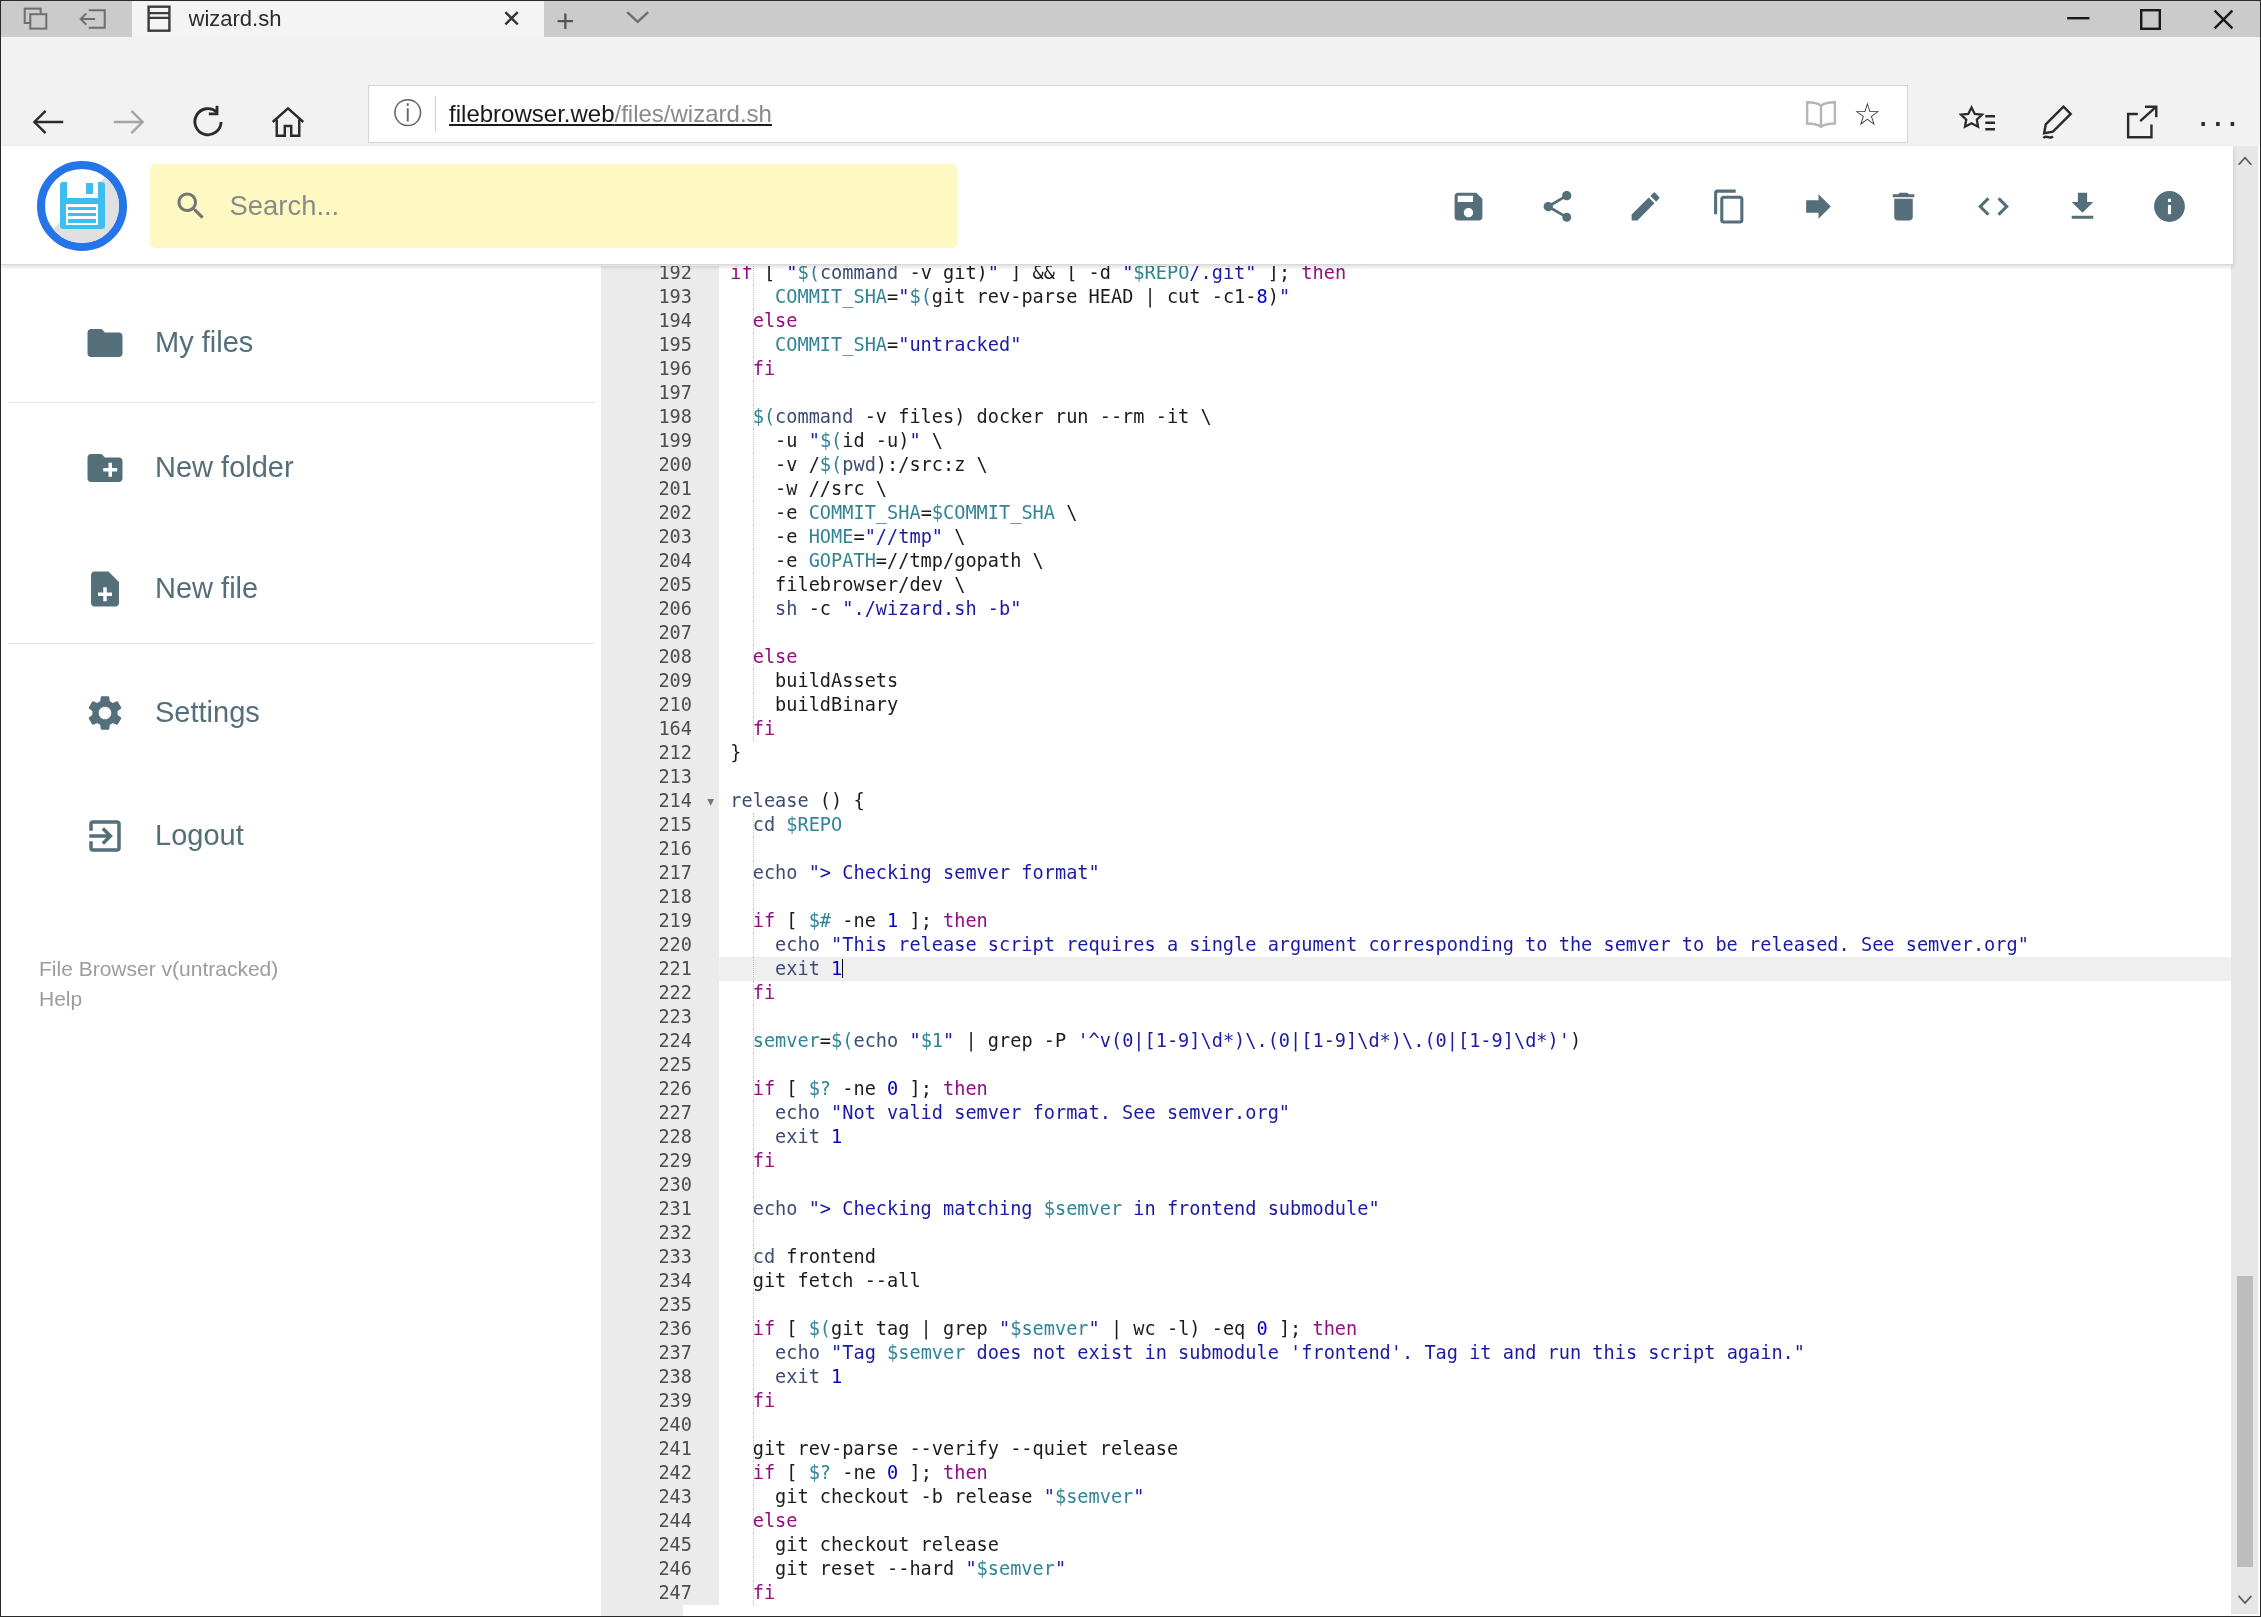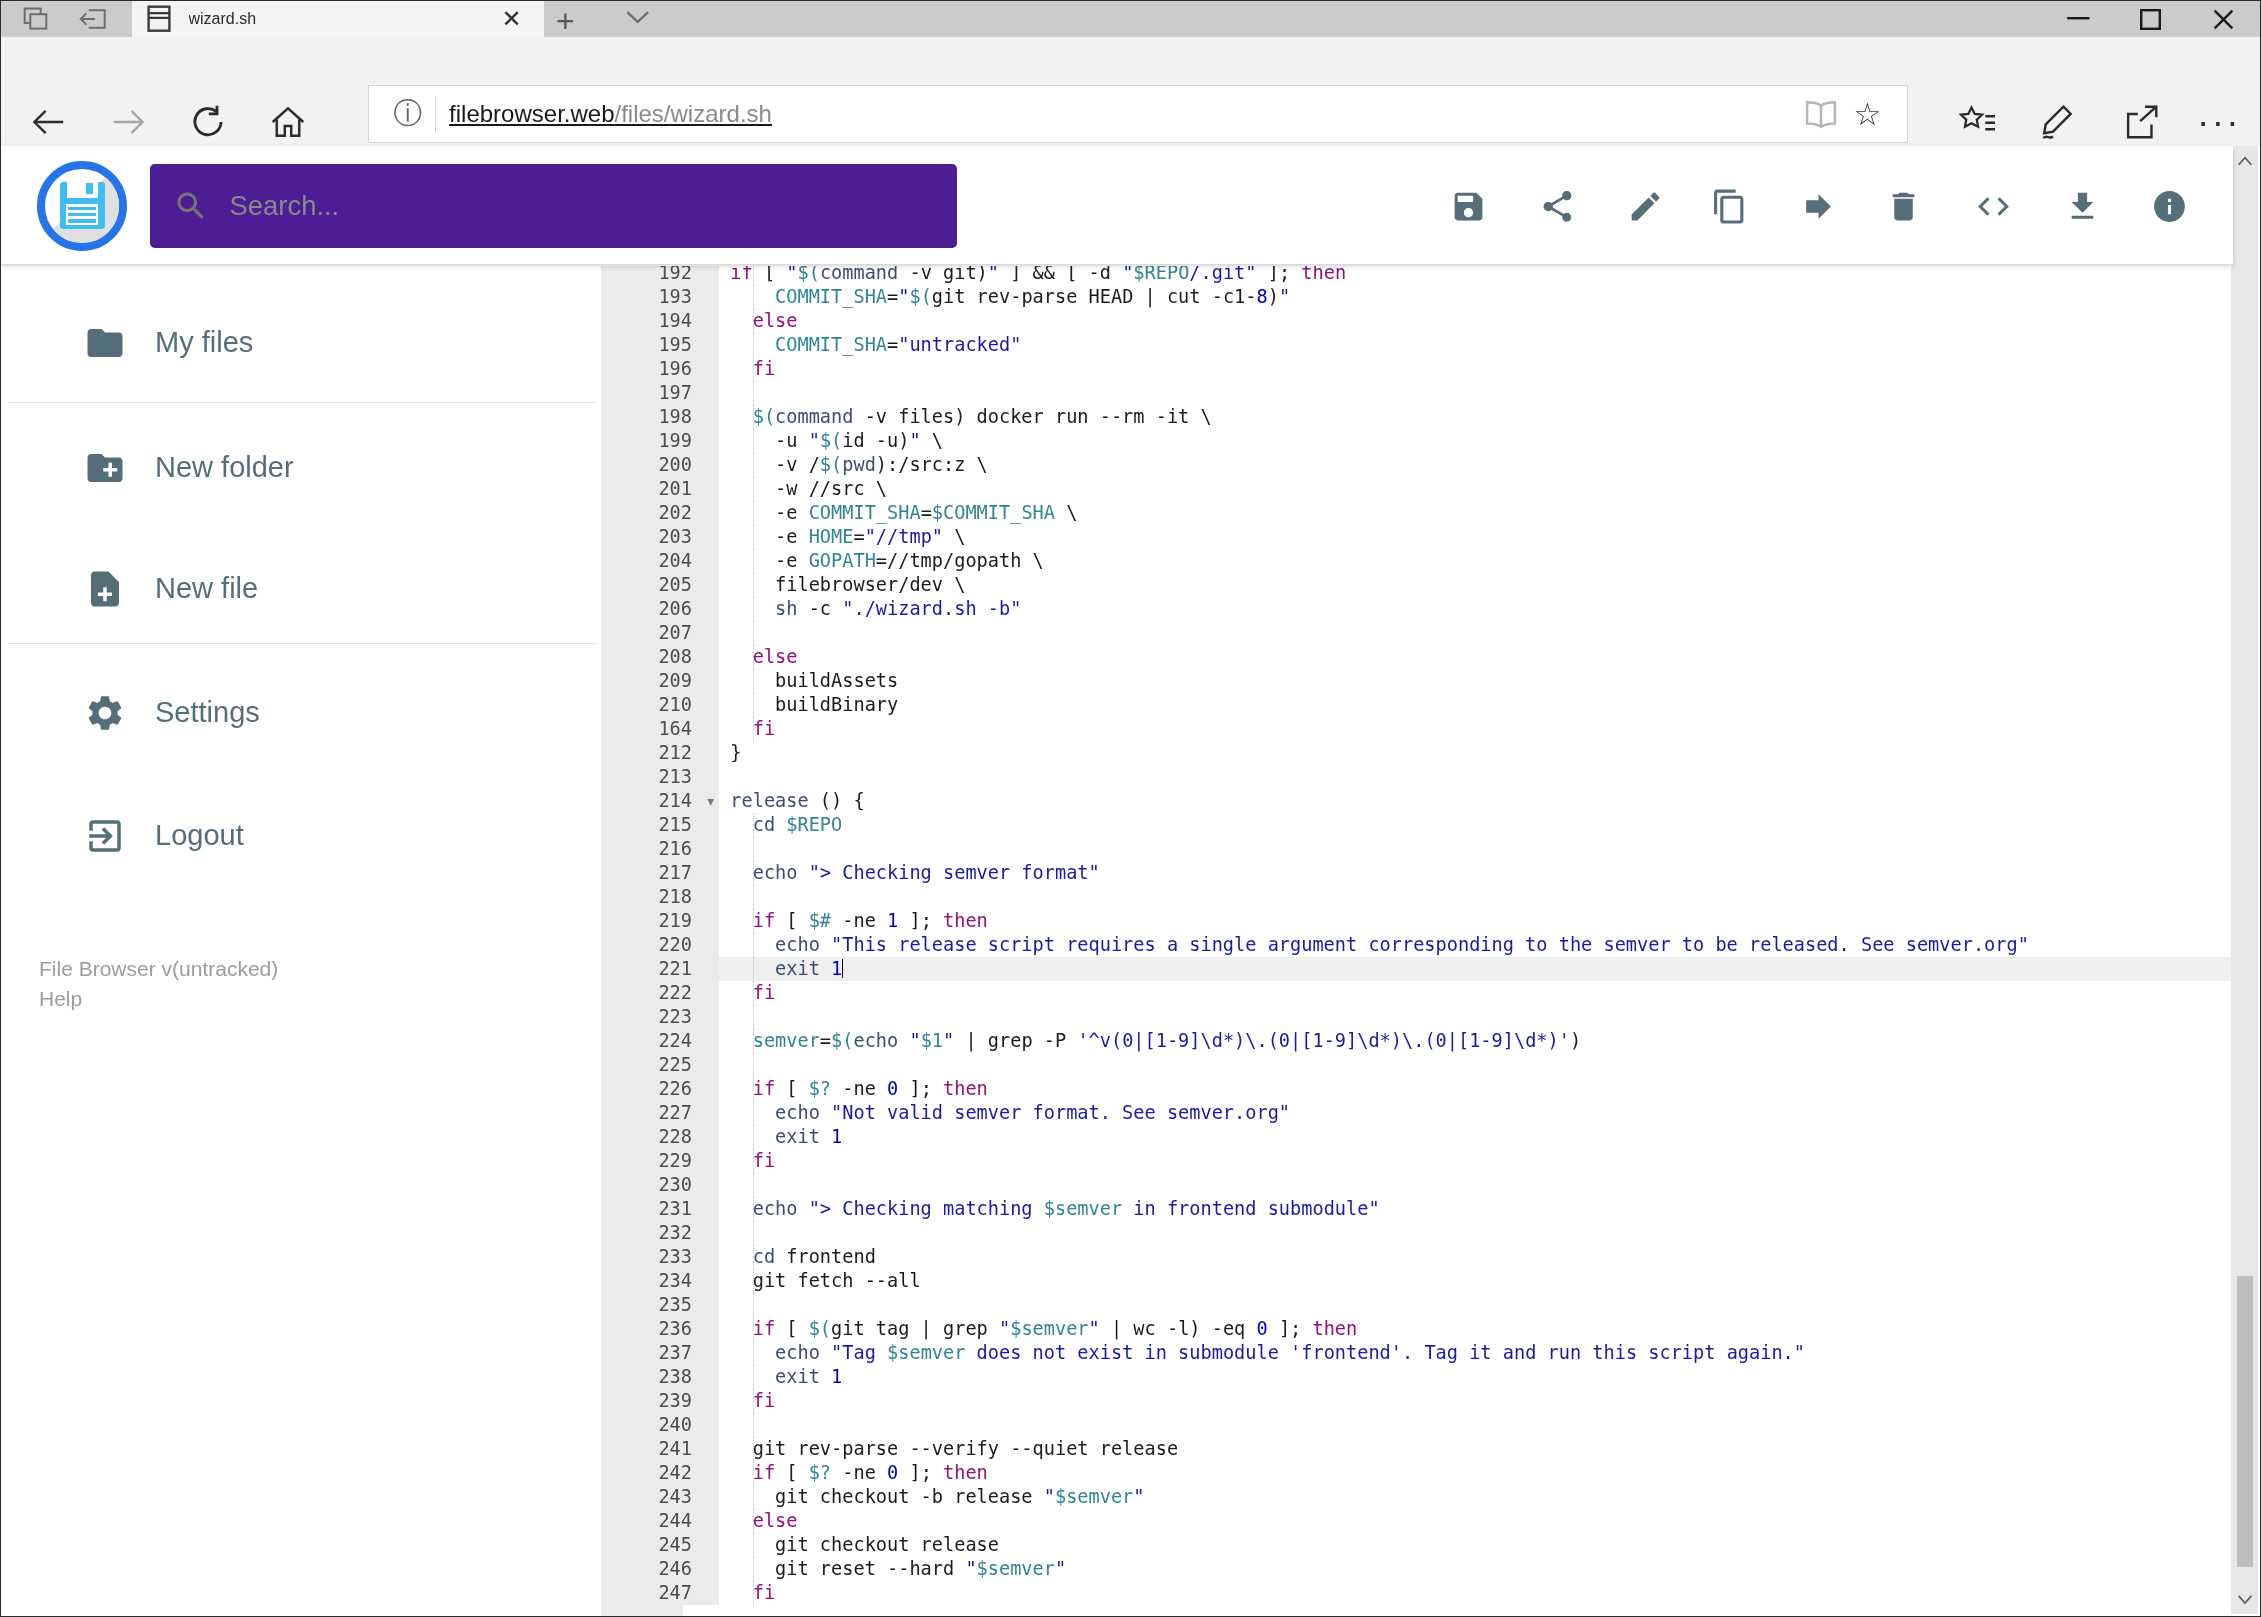--- a/index.html
+++ b/index.html
@@ -4,21 +4,21 @@
 <style>
   html,body{margin:0;padding:0;background:#888;}
   *{box-sizing:border-box;}
   .window{position:relative;width:2261px;height:1617px;background:#fff;
     border:1.6px solid #2a2a2a;overflow:hidden;font-family:"Liberation Sans",sans-serif;}
   
   .titlebar{position:absolute;left:0;top:0;right:0;height:36px;background:#cbcbcb;}
   .tb-icon{position:absolute;top:4.8px;width:42px;height:27.4px;display:flex;align-items:center;justify-content:center;cursor:default;}
   .tab{position:absolute;left:131px;top:0;width:412px;height:36px;background:#f4f4f4;
     display:flex;align-items:center;padding:0 14.5px;}
-  .tab-title{font-size:16px;color:#2b2b2b;margin-left:18px;flex:1;white-space:nowrap;overflow:hidden;}
+  .tab-title{font-size:22px;color:#2b2b2b;margin-left:18px;flex:1;white-space:nowrap;overflow:hidden;}
   .tab-close{font-size:24px;color:#333;padding:0 8px;font-family:"DejaVu Sans",sans-serif;}
   .newtab{position:absolute;left:555px;top:1.6px;font-size:32px;color:#555;font-weight:200;}
   .tablist{position:absolute;left:623px;top:6.5px;}
   .winctl{position:absolute;top:0;height:36px;width:73px;display:flex;align-items:center;justify-content:center;font-size:24px;color:#1a1a1a;font-family:"DejaVu Sans",sans-serif;}
   
   .navbar{position:absolute;left:0;top:36px;right:0;height:109px;background:#f2f2f2;}
   .nav-btn{position:absolute;top:85px;transform:translate(-50%,-50%);}
   .urlbar{position:absolute;left:367px;top:48px;width:1540px;height:58px;background:#fff;
     border:0.8px solid #d4d4d4;display:flex;align-items:center;padding:0 11.3px;}
   .url-info{font-size:29px;color:#666;padding:0 13px;}
@@ -30,21 +30,21 @@
   .appheader{position:absolute;left:0;top:145px;right:27.4px;height:119px;background:#fff;
     border-bottom:0.8px solid #dadada;box-shadow:0 1.6px 4.8px rgba(0,0,0,.18);z-index:5;}
   .logo{position:absolute;left:36px;top:14.5px;width:90px;height:90px;border-radius:50%;
     border:8px solid #2574e8;background:#fff;overflow:hidden;}
   .logo .shadow{position:absolute;left:21px;top:21px;width:89px;height:89px;background:#e0e0e0;border-radius:11.3px;transform:rotate(45deg);}
   .floppy{position:absolute;left:14.5px;top:13px;width:45px;height:47px;background:#3fbdf1;border-radius:3.2px;}
   .floppy .label{position:absolute;left:7.3px;top:0;width:31px;height:16px;background:#fff;}
   .floppy .notch{position:absolute;left:19.4px;top:1.6px;width:6.5px;height:11.3px;background:#3fbdf1;}
   .floppy .lines{position:absolute;left:6.5px;bottom:4px;width:32px;height:21px;background:#fff;}
   .floppy .lines i{display:block;height:3.2px;background:#3fbdf1;margin:3.2px 2.4px 0 2.4px;}
-  .search{position:absolute;left:149px;top:18px;width:807px;height:84px;background:#4c1d95;
+  .search{position:absolute;left:149px;top:18px;width:807px;height:84px;background:#fef9c3;
     border-radius:4.8px;display:flex;align-items:center;padding:0 22.6px;}
   .search-text{font-size:27.4px;color:#8a8a8a;margin-left:21px;}
   .hbtn{position:absolute;top:60px;transform:translate(-50%,-50%);width:58px;height:58px;
     display:flex;align-items:center;justify-content:center;}
   
   .sidebar{position:absolute;left:0;top:265px;width:600px;bottom:0;background:#fff;}
   .side-item{position:absolute;left:16px;width:100%;height:89px;display:flex;align-items:center;cursor:default;margin-left:12px;}
   .side-item svg{margin-left:55px;}
   .side-label{font-size:29px;color:#546e7a;margin-left:29px;}
   .side-div{position:absolute;left:6.5px;right:6.5px;height:0.8px;background:#e4e4e4;}

